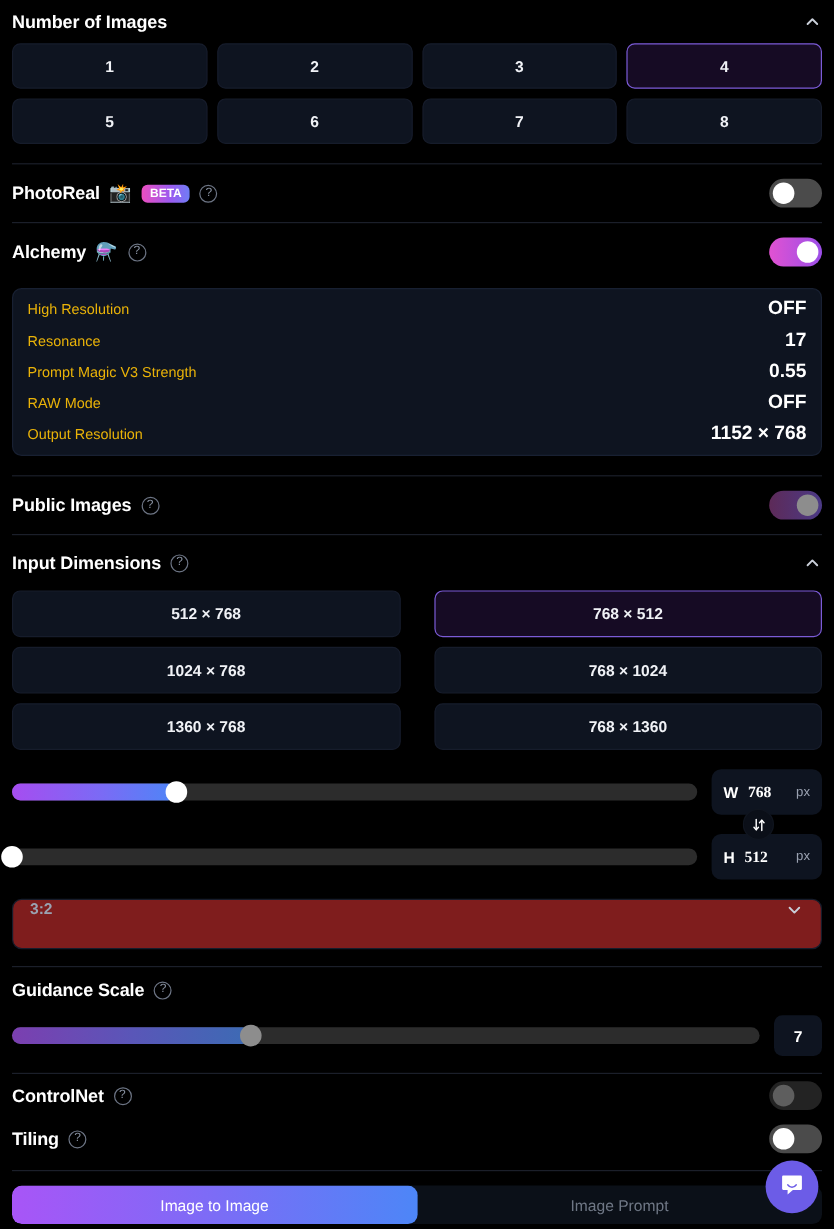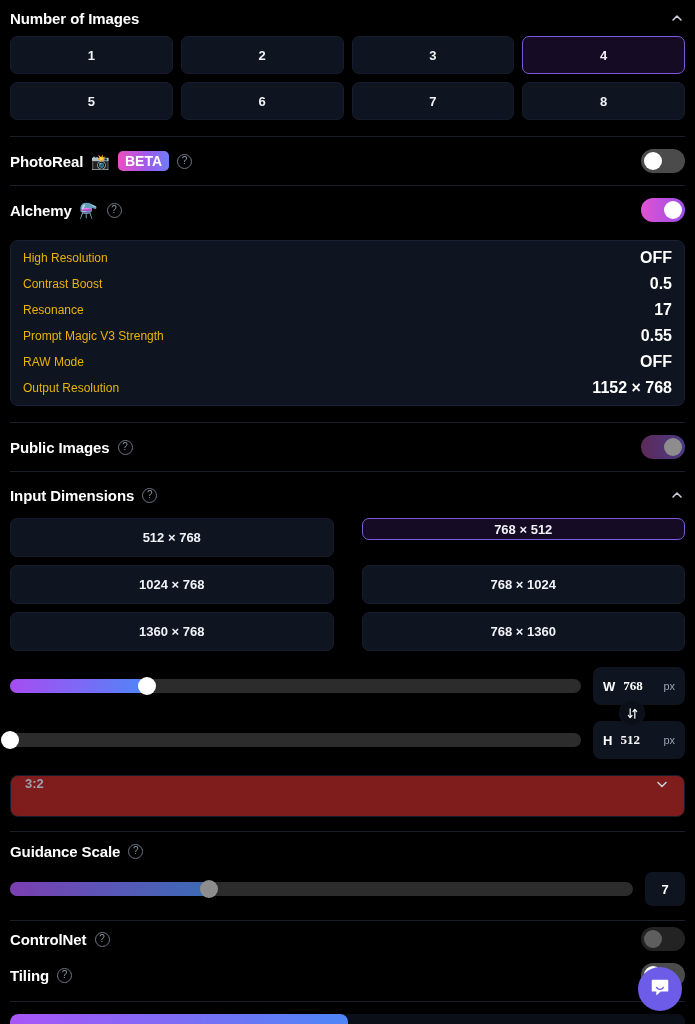--- a/index.html
+++ b/index.html
@@ -204,21 +204,21 @@
     <div class="opt">6</div>
     <div class="opt">7</div>
     <div class="opt">8</div>
   </div>
 
   <div class="divider" style="margin-top:16px;"></div>
 
   <div class="sec-head" style="height:48px;">
     <span class="sec-title">PhotoReal</span>
     <span class="emoji">📸</span>
-    <span style="margin-left:8px;padding:2px 7px;border-radius:5px;font-size:14px;font-weight:bold;color:#fff;background:linear-gradient(90deg,#ec4ec0 0%,#9b5bf0 60%,#6f7df5 100%);">BETA</span>
+    <span style="margin-left:8px;padding:2px 7px;border-radius:5px;font-size:10px;font-weight:bold;color:#fff;background:linear-gradient(90deg,#ec4ec0 0%,#9b5bf0 60%,#6f7df5 100%);">BETA</span>
     <span class="help">?</span>
     <span class="spacer"></span>
     <div class="tog off">
         <span class="knob"></span>
       </div>
   </div>
 
   <div class="divider"></div>
 
   <div class="sec-head" style="height:48px;">
@@ -228,24 +228,20 @@
     <span class="spacer"></span>
     <div class="tog on">
         <span class="knob"></span>
       </div>
   </div>
 
   <div class="settings">
     <div class="srow">
       <span class="skey">High Resolution</span>
       <span class="sval">OFF</span>
-    </div>
-    <div class="srow">
-      <span class="skey">Contrast Boost</span>
-      <span class="sval">0.5</span>
     </div>
     <div class="srow">
       <span class="skey">Resonance</span>
       <span class="sval">17</span>
     </div>
     <div class="srow">
       <span class="skey">Prompt Magic V3 Strength</span>
       <span class="sval">0.55</span>
     </div>
     <div class="srow">
@@ -277,21 +273,21 @@
     <span class="spacer"></span>
     <span class="chev">
       <svg width="14" height="14" viewBox="0 0 14 14" fill="none" stroke="currentColor" stroke-width="1.6" stroke-linecap="round" stroke-linejoin="round">
           <polyline points="3,9 7,5 11,9"></polyline>
         </svg>
     </span>
   </div>
 
   <div class="grid g2" style="margin-bottom:8px;">
     <div class="opt" style="height:39px;">512 × 768</div>
-    <div class="opt sel" style="height:22px;">768 × 512</div>
+    <div class="opt sel" style="height:39px;">768 × 512</div>
   </div>
   <div class="grid g2" style="margin-bottom:8px;">
     <div class="opt" style="height:39px;">1024 × 768</div>
     <div class="opt" style="height:39px;">768 × 1024</div>
   </div>
   <div class="grid g2">
     <div class="opt" style="height:39px;">1360 × 768</div>
     <div class="opt" style="height:39px;">768 × 1360</div>
   </div>
 

